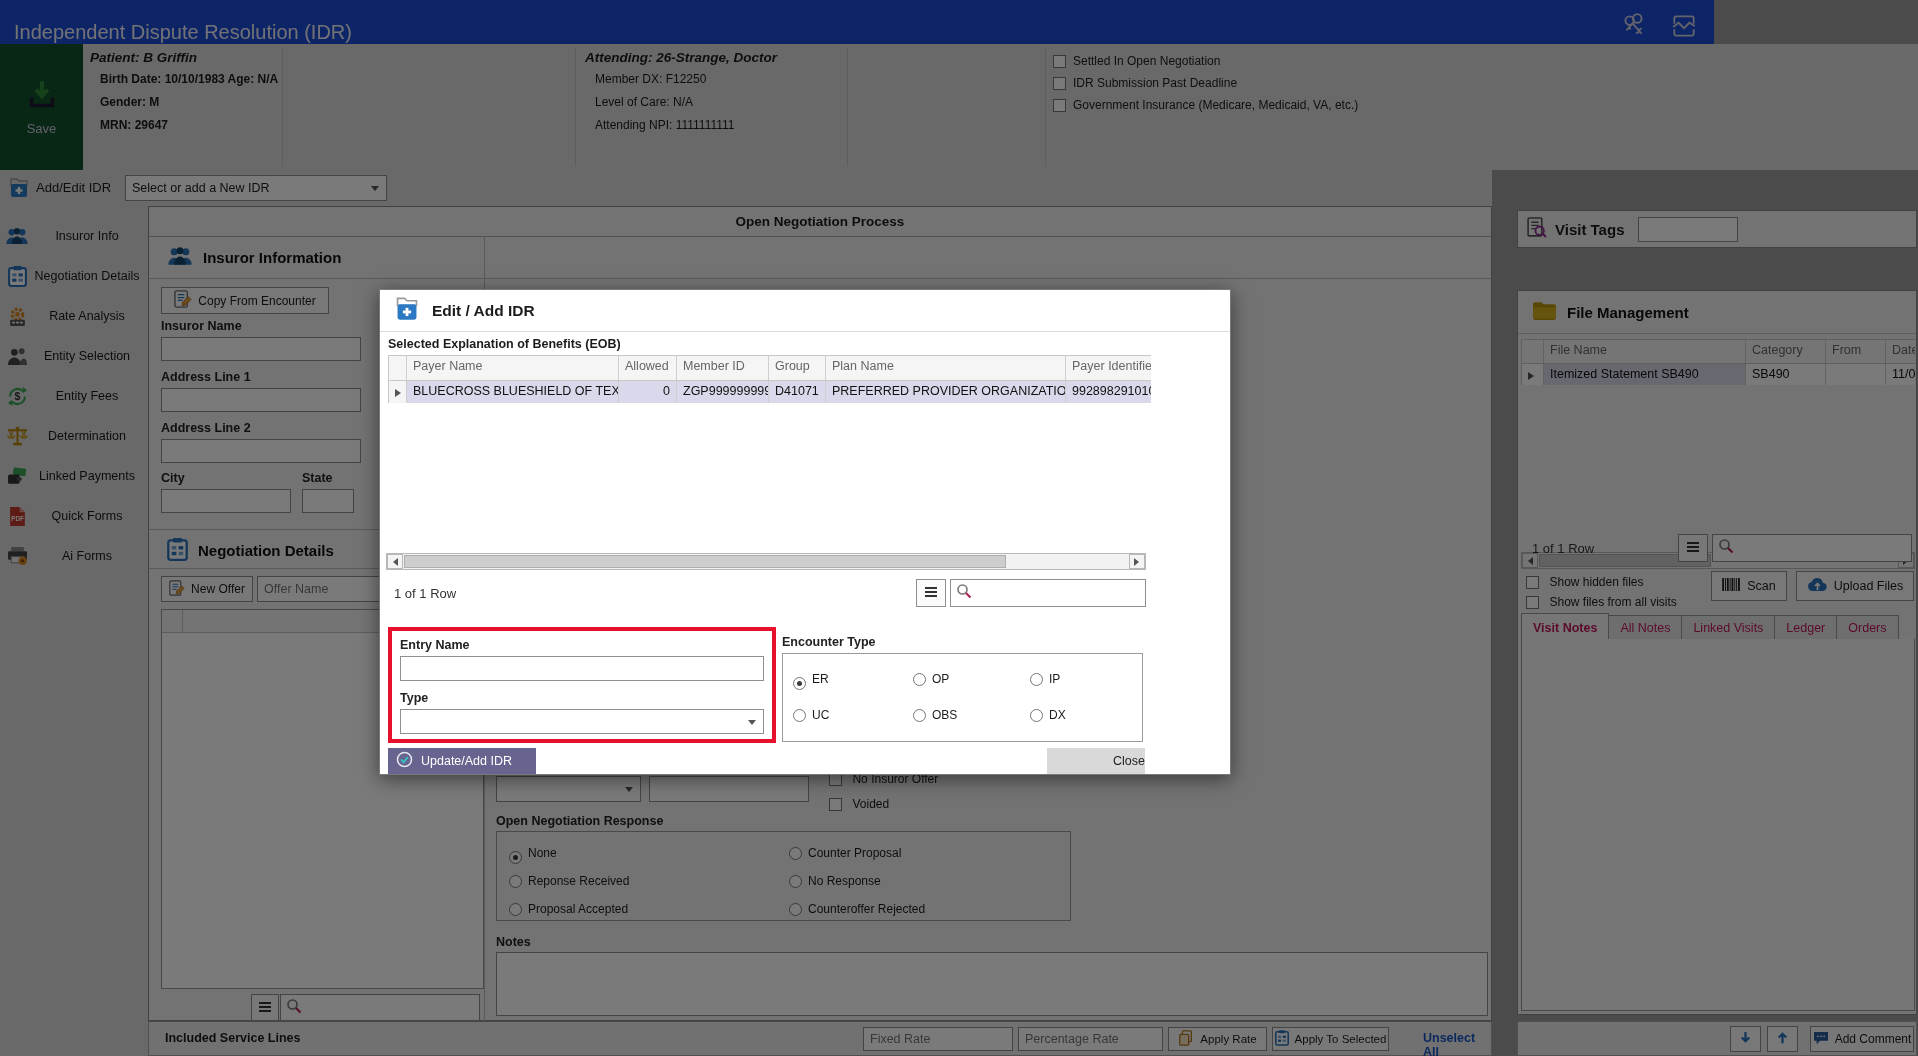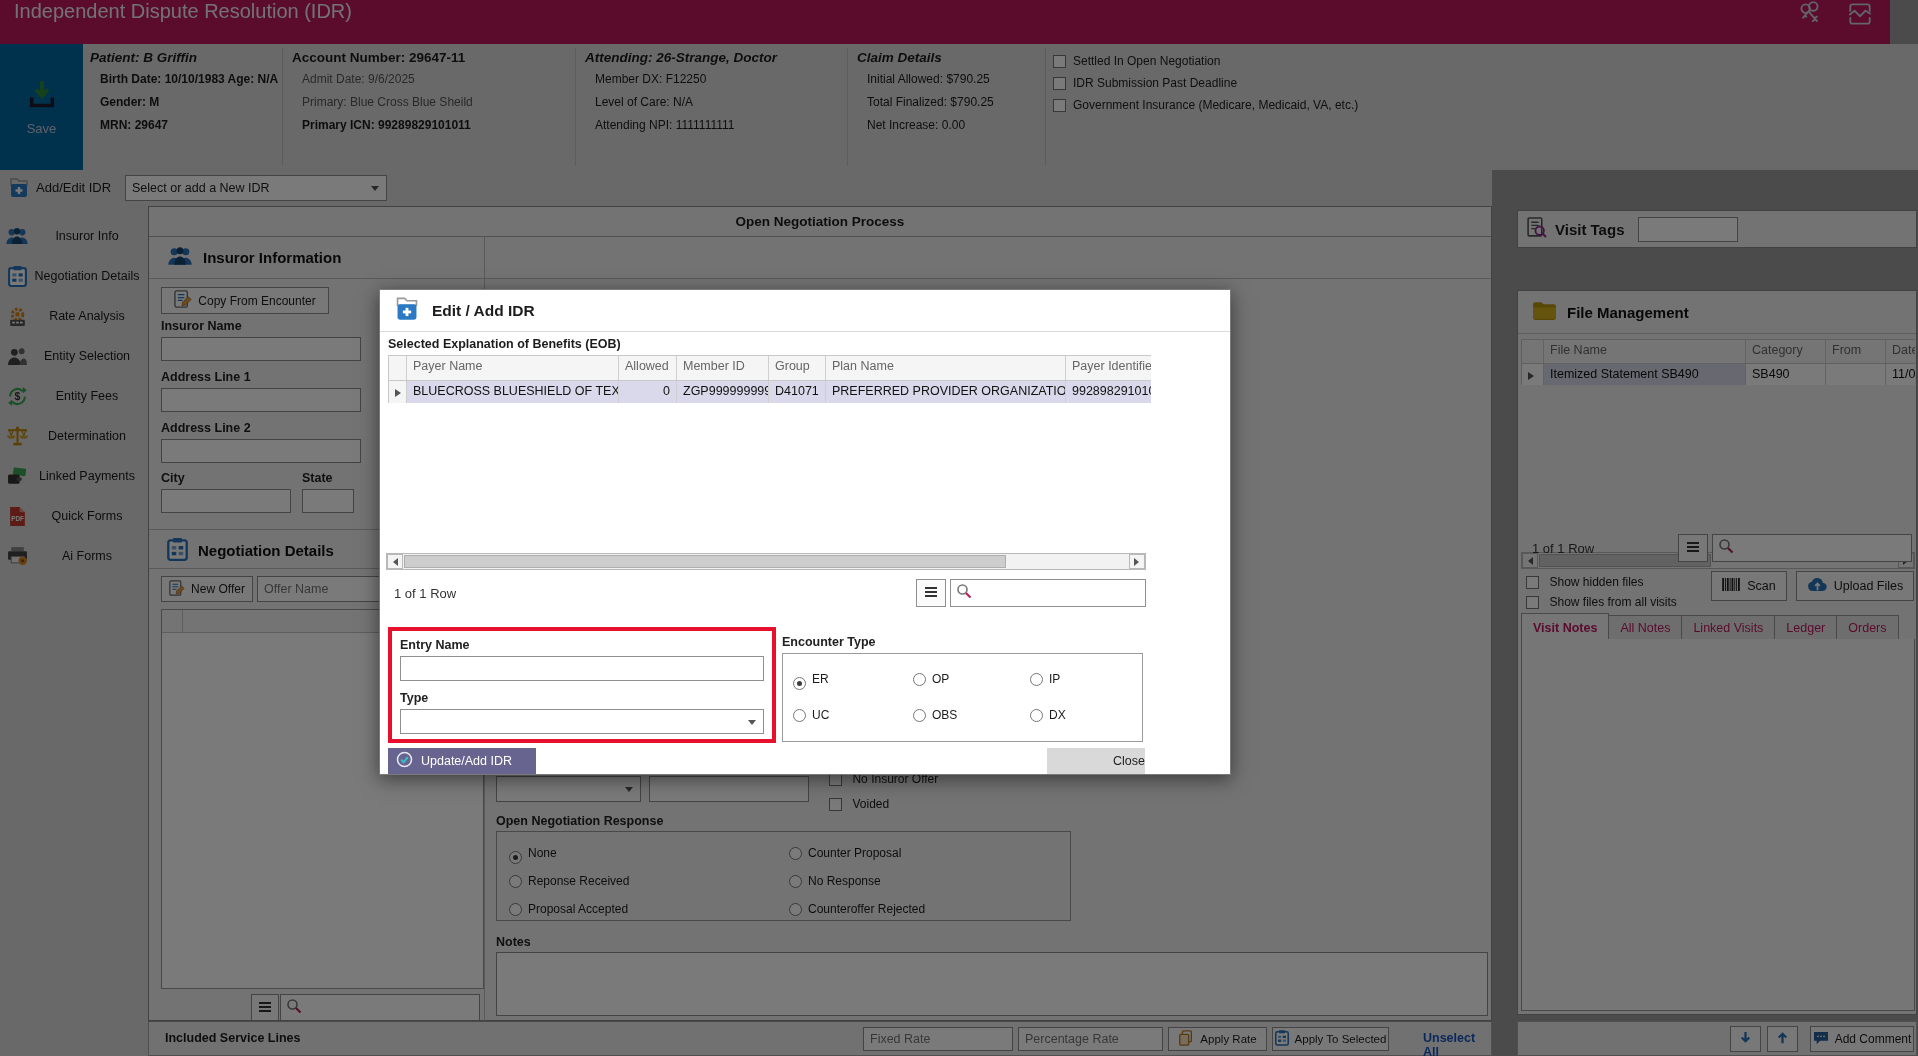--- a/index.html
+++ b/index.html
@@ -50,81 +50,69 @@
   .modal{z-index:60;background:#fff;border:1px solid #7a7a7a;box-shadow:0 4px 18px rgba(0,0,0,.5)}
   .flag-row{display:flex;align-items:center;gap:7px;margin-bottom:8px;font-size:12px;color:#222}
   .sideitem{display:flex;align-items:center;height:40px}
   .sideitem .ic{width:34px;display:flex;justify-content:center;flex:none}
   .sideitem .lb{flex:1;text-align:center;font-size:12.5px;color:#1a1a1a;padding-right:8px}
   .fldlabel{font-size:12.5px;font-weight:bold;color:#222}
 </style>
 </head>
 <body>
 
-<div class="abs" style="left:0;top:0;width:1890px;height:44px;background:#be185d;display:flex;align-items:flex-start">
+<div class="abs" style="left:0;top:0;width:1714px;height:44px;background:#1d4ed8;display:flex;align-items:flex-end">
   <span style="margin-left:14px;font-size:20px;font-weight:400;color:#eeeef6">Independent Dispute Resolution (IDR)</span>
   <span style="flex:1"></span>
   <span style="margin-right:22px">
     <svg width="28" height="28" viewBox="0 0 26 26" fill="none" stroke="#cfcfe2" stroke-width="1.7">
       <circle cx="9" cy="8" r="4"></circle>
         <path d="M12 11l8 9M17 17l3-2M15 20l3-2"></path>
       <circle cx="16" cy="6" r="4"></circle>
         <path d="M13 9l-7 8M8 14l2 2"></path>
       </svg>
   </span>
   <span style="margin-right:16px">
     <svg width="28" height="28" viewBox="0 0 26 26" fill="none" stroke="#cfcfe2" stroke-width="1.7">
       <path d="M4 11V6a2 2 0 0 1 2-2h14a2 2 0 0 1 2 2v5"></path>
       <path d="M4 16v4a2 2 0 0 0 2 2h14a2 2 0 0 0 2-2v-4"></path>
       <path d="M3 14l5-4 5 5 5-5 5 3"></path>
       </svg>
   </span>
 </div>
 
 <div class="abs" style="left:0;top:44px;width:1918px;height:126px;background:#dcdcdc">
-  <div class="abs" style="left:0;top:0;width:83px;height:126px;background:#0369a1;display:flex;flex-direction:column;align-items:center;justify-content:center;gap:8px;cursor:pointer">
+  <div class="abs" style="left:0;top:0;width:83px;height:126px;background:#14532d;display:flex;flex-direction:column;align-items:center;justify-content:center;gap:8px;cursor:pointer">
     <span>
       <svg width="30" height="30" viewBox="0 0 26 26">
           <path d="M13 2v11M8 9l5 6 5-6" fill="none" stroke="#2e8b3a" stroke-width="3.4"></path>
       <path d="M4 16v7h18v-7" fill="none" stroke="#1c1b30" stroke-width="3"></path>
         </svg>
     </span>
     <span style="color:#c9c8dd;font-size:13px">Save</span>
   </div>
 
   <div class="abs" style="left:90px;top:6px;width:190px">
     <div class="b i" style="font-size:13.5px">Patient: B Griffin</div>
     <div class="b" style="font-size:12px;margin:7px 0 0 10px">Birth Date: 10/10/1983 Age: N/A</div>
     <div class="b" style="font-size:12px;margin:9px 0 0 10px">Gender: M</div>
     <div class="b" style="font-size:12px;margin:9px 0 0 10px">MRN: 29647</div>
   </div>
   <div class="abs" style="left:282px;top:4px;width:1px;height:118px;background:#c2c2c2"></div>
 
-  <div class="abs" style="left:292px;top:6px;width:280px">
-    <div class="b" style="font-size:13.5px">Account Number: 29647-11</div>
-    <div style="font-size:12px;margin:7px 0 0 10px;color:#555">Admit Date: 9/6/2025</div>
-    <div style="font-size:12px;margin:9px 0 0 10px;color:#555">Primary: Blue Cross Blue Sheild</div>
-    <div class="b" style="font-size:12px;margin:9px 0 0 10px">Primary ICN: 99289829101011</div>
-  </div>
   <div class="abs" style="left:575px;top:4px;width:1px;height:118px;background:#c2c2c2"></div>
 
   <div class="abs" style="left:585px;top:6px;width:255px">
     <div class="b i" style="font-size:13.5px">Attending: 26-Strange, Doctor</div>
     <div style="font-size:12px;margin:7px 0 0 10px">Member DX: F12250</div>
     <div style="font-size:12px;margin:9px 0 0 10px">Level of Care: N/A</div>
     <div style="font-size:12px;margin:9px 0 0 10px">Attending NPI: 1111111111</div>
   </div>
   <div class="abs" style="left:847px;top:4px;width:1px;height:118px;background:#c2c2c2"></div>
 
-  <div class="abs" style="left:857px;top:6px;width:185px">
-    <div class="b i" style="font-size:13.5px">Claim Details</div>
-    <div style="font-size:12px;margin:7px 0 0 10px">Initial Allowed: $790.25</div>
-    <div style="font-size:12px;margin:9px 0 0 10px">Total Finalized: $790.25</div>
-    <div style="font-size:12px;margin:9px 0 0 10px">Net Increase: 0.00</div>
-  </div>
   <div class="abs" style="left:1045px;top:4px;width:1px;height:118px;background:#c2c2c2"></div>
 
   <div class="abs" style="left:1053px;top:10px;width:420px">
     <div class="flag-row">
         <span class="cb"></span>
       <span>Settled In Open Negotiation</span>
       </div>
     <div class="flag-row">
         <span class="cb"></span>
       <span>IDR Submission Past Deadline</span>

